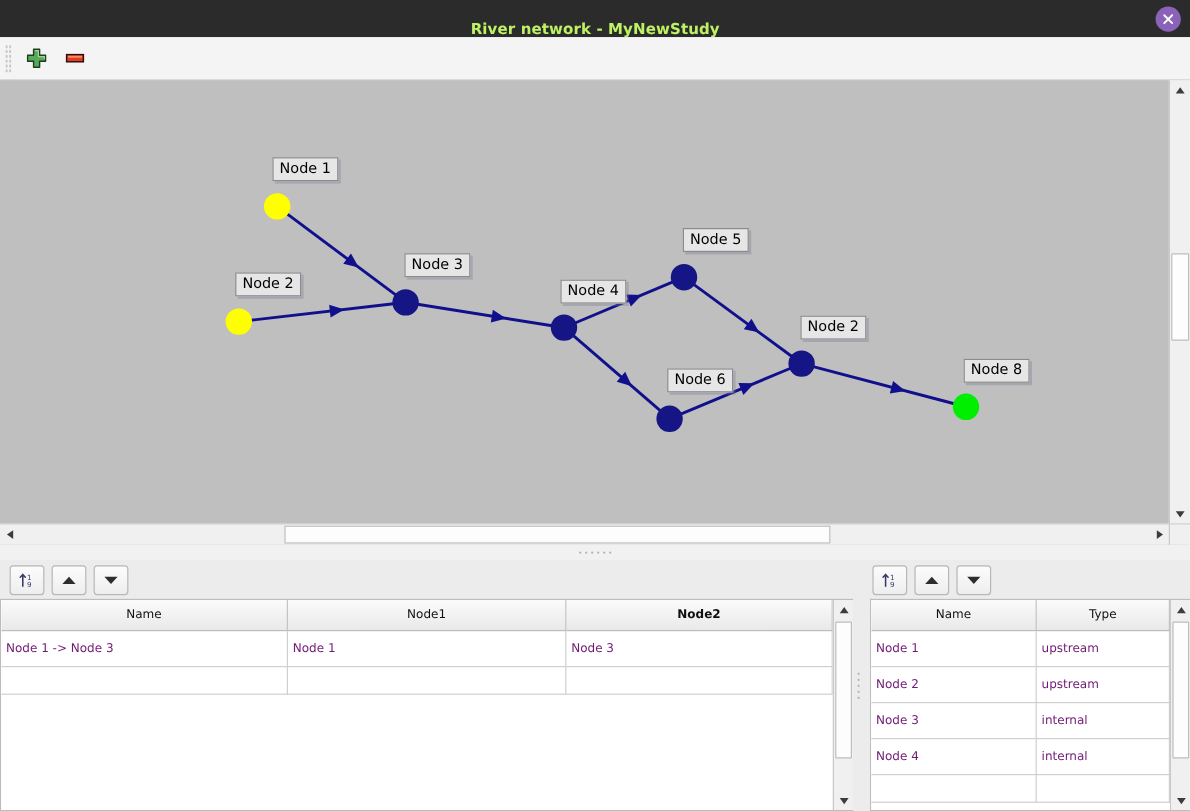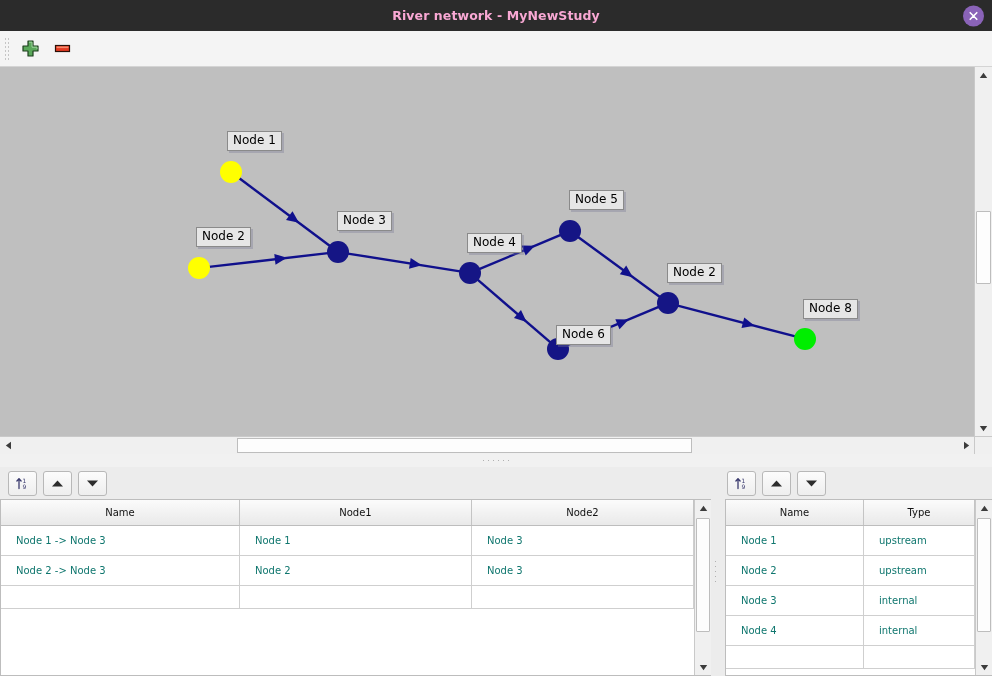--- a/index.html
+++ b/index.html
@@ -13,22 +13,22 @@
     position: relative;
     width: 992px; height: 676px;
     background: #ececec;
     box-sizing: border-box;
     display: flex; flex-direction: column;
   }
   
   .titlebar {
     height: 31px; flex: 0 0 31px;
     background: #2b2b2b;
-    color: #f9a8d4;
-    display: flex; align-items: center; justify-content: center;
+    color: #bef264;
+    display: flex; align-items: flex-end; justify-content: center;
     position: relative;
     font-size: 12.5px;
     font-weight: bold;
     letter-spacing: 0.1px;
   }
   .titlebar-title { pointer-events: none; }
   .close-btn {
     position: absolute; right: 8px; top: 50%;
     transform: translateY(-50%);
     width: 21px; height: 21px;
@@ -206,22 +206,22 @@
     border-bottom: 1px solid #bdbdbd;
     font-weight: normal;
     height: 23px;
     color: #111;
     text-align: center;
   }
   table.grid td {
     border-right: 1px solid #cfcfcf;
     border-bottom: 1px solid #cfcfcf;
     height: 29px;
-    padding: 0 15px;
-    color: #0f766e;
+    padding: 0 4px;
+    color: #701a75;
     background: #fff;
     overflow: hidden;
     white-space: nowrap;
   }
   table.grid tr.empty-row td { height: 22px; }
   .tbl-vsb {
     flex: 0 0 16px; width: 16px;
     background: #f0f0f0;
     border-left: 1px solid #c9c9c9;
     display: flex; flex-direction: column;
@@ -294,21 +294,21 @@
             <circle cx="570" cy="164" r="11" fill="#151585"></circle>
             <circle cx="558" cy="282" r="11" fill="#151585"></circle>
             <circle cx="668" cy="236" r="11" fill="#151585"></circle>
             <circle cx="805" cy="272" r="11" fill="#00ee00"></circle>
           </svg>
       <div class="node-label" style="left: 227px; top: 64px;">Node 1</div>
           <div class="node-label" style="left: 196px; top: 160px;">Node 2</div>
           <div class="node-label" style="left: 337px; top: 144px;">Node 3</div>
           <div class="node-label" style="left: 467px; top: 166px;">Node 4</div>
           <div class="node-label" style="left: 569px; top: 123px;">Node 5</div>
-          <div class="node-label" style="left: 556px; top: 258px; text-align: right;">Node 6</div>
+          <div class="node-label" style="left: 556px; top: 240px; text-align: right;">Node 6</div>
           <div class="node-label" style="left: 667px; top: 196px;">Node 2</div>
           <div class="node-label" style="left: 803px; top: 232px;">Node 8</div>
         </div>
       <div class="vsb">
         <div class="sb-arrow">
           <svg width="9" height="7" viewBox="0 0 9 7">
               <path d="M4.5 0.8 L8.2 6 L0.8 6 Z" fill="#3c3c3c"></path>
             </svg>
         </div>
         <div class="vsb-track">
@@ -367,32 +367,27 @@
             </svg>
         </div>
       </div>
       <div class="table-outer">
         <div class="table-scroll">
           <table class="grid" id="reaches-table">
             <thead>
                 <tr>
                   <th style="width: 236px;">Name</th>
                   <th style="width: 229px;">Node1</th>
-                  <th style="width: auto;">Node2</th>
+                  <th style="width: auto; font-weight: bold;">Node2</th>
                 </tr>
               </thead>
             <tbody>
                 <tr>
                   <td style="width: 236px;">Node 1 -&gt; Node 3</td>
                   <td style="width: 229px;">Node 1</td>
-                  <td style="width: auto;">Node 3</td>
-                </tr>
-                <tr>
-                  <td style="width: 236px;">Node 2 -&gt; Node 3</td>
-                  <td style="width: 229px;">Node 2</td>
                   <td style="width: auto;">Node 3</td>
                 </tr>
                 <tr class="empty-row">
                   <td style="width: 236px;"></td>
                   <td style="width: 229px;"></td>
                   <td style="width: auto;"></td>
                 </tr>
               </tbody>
           </table>
         </div>

